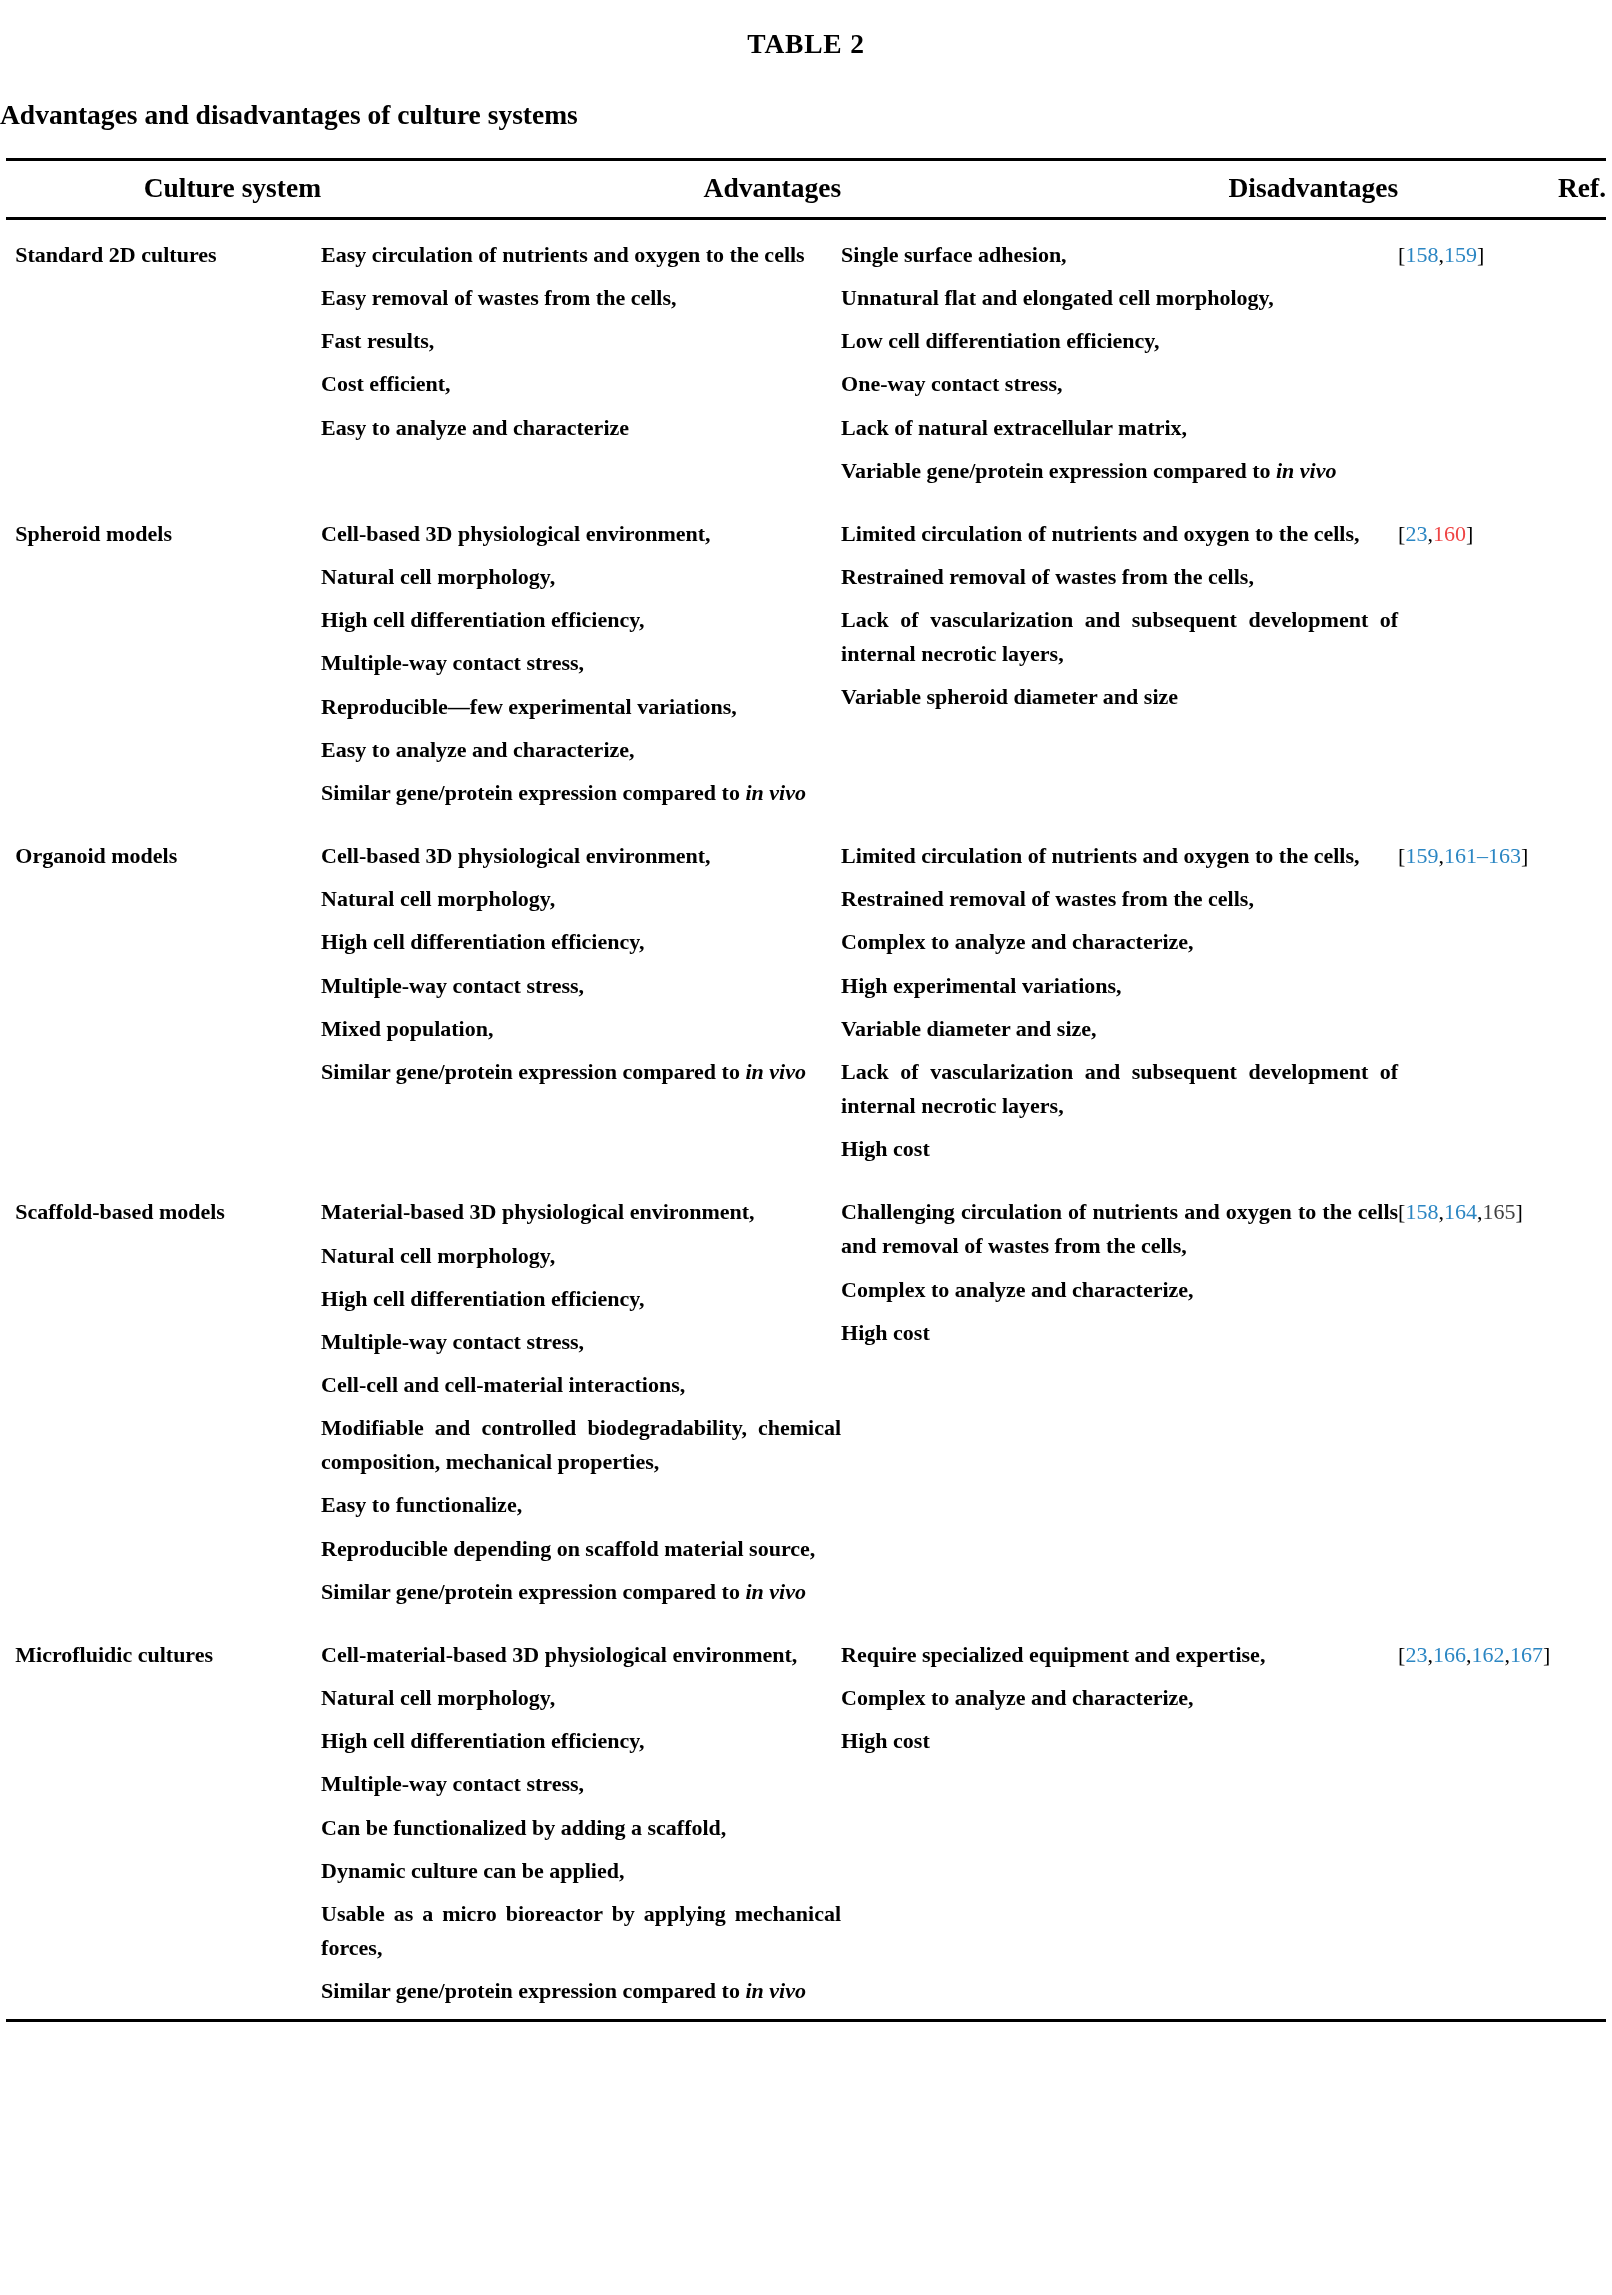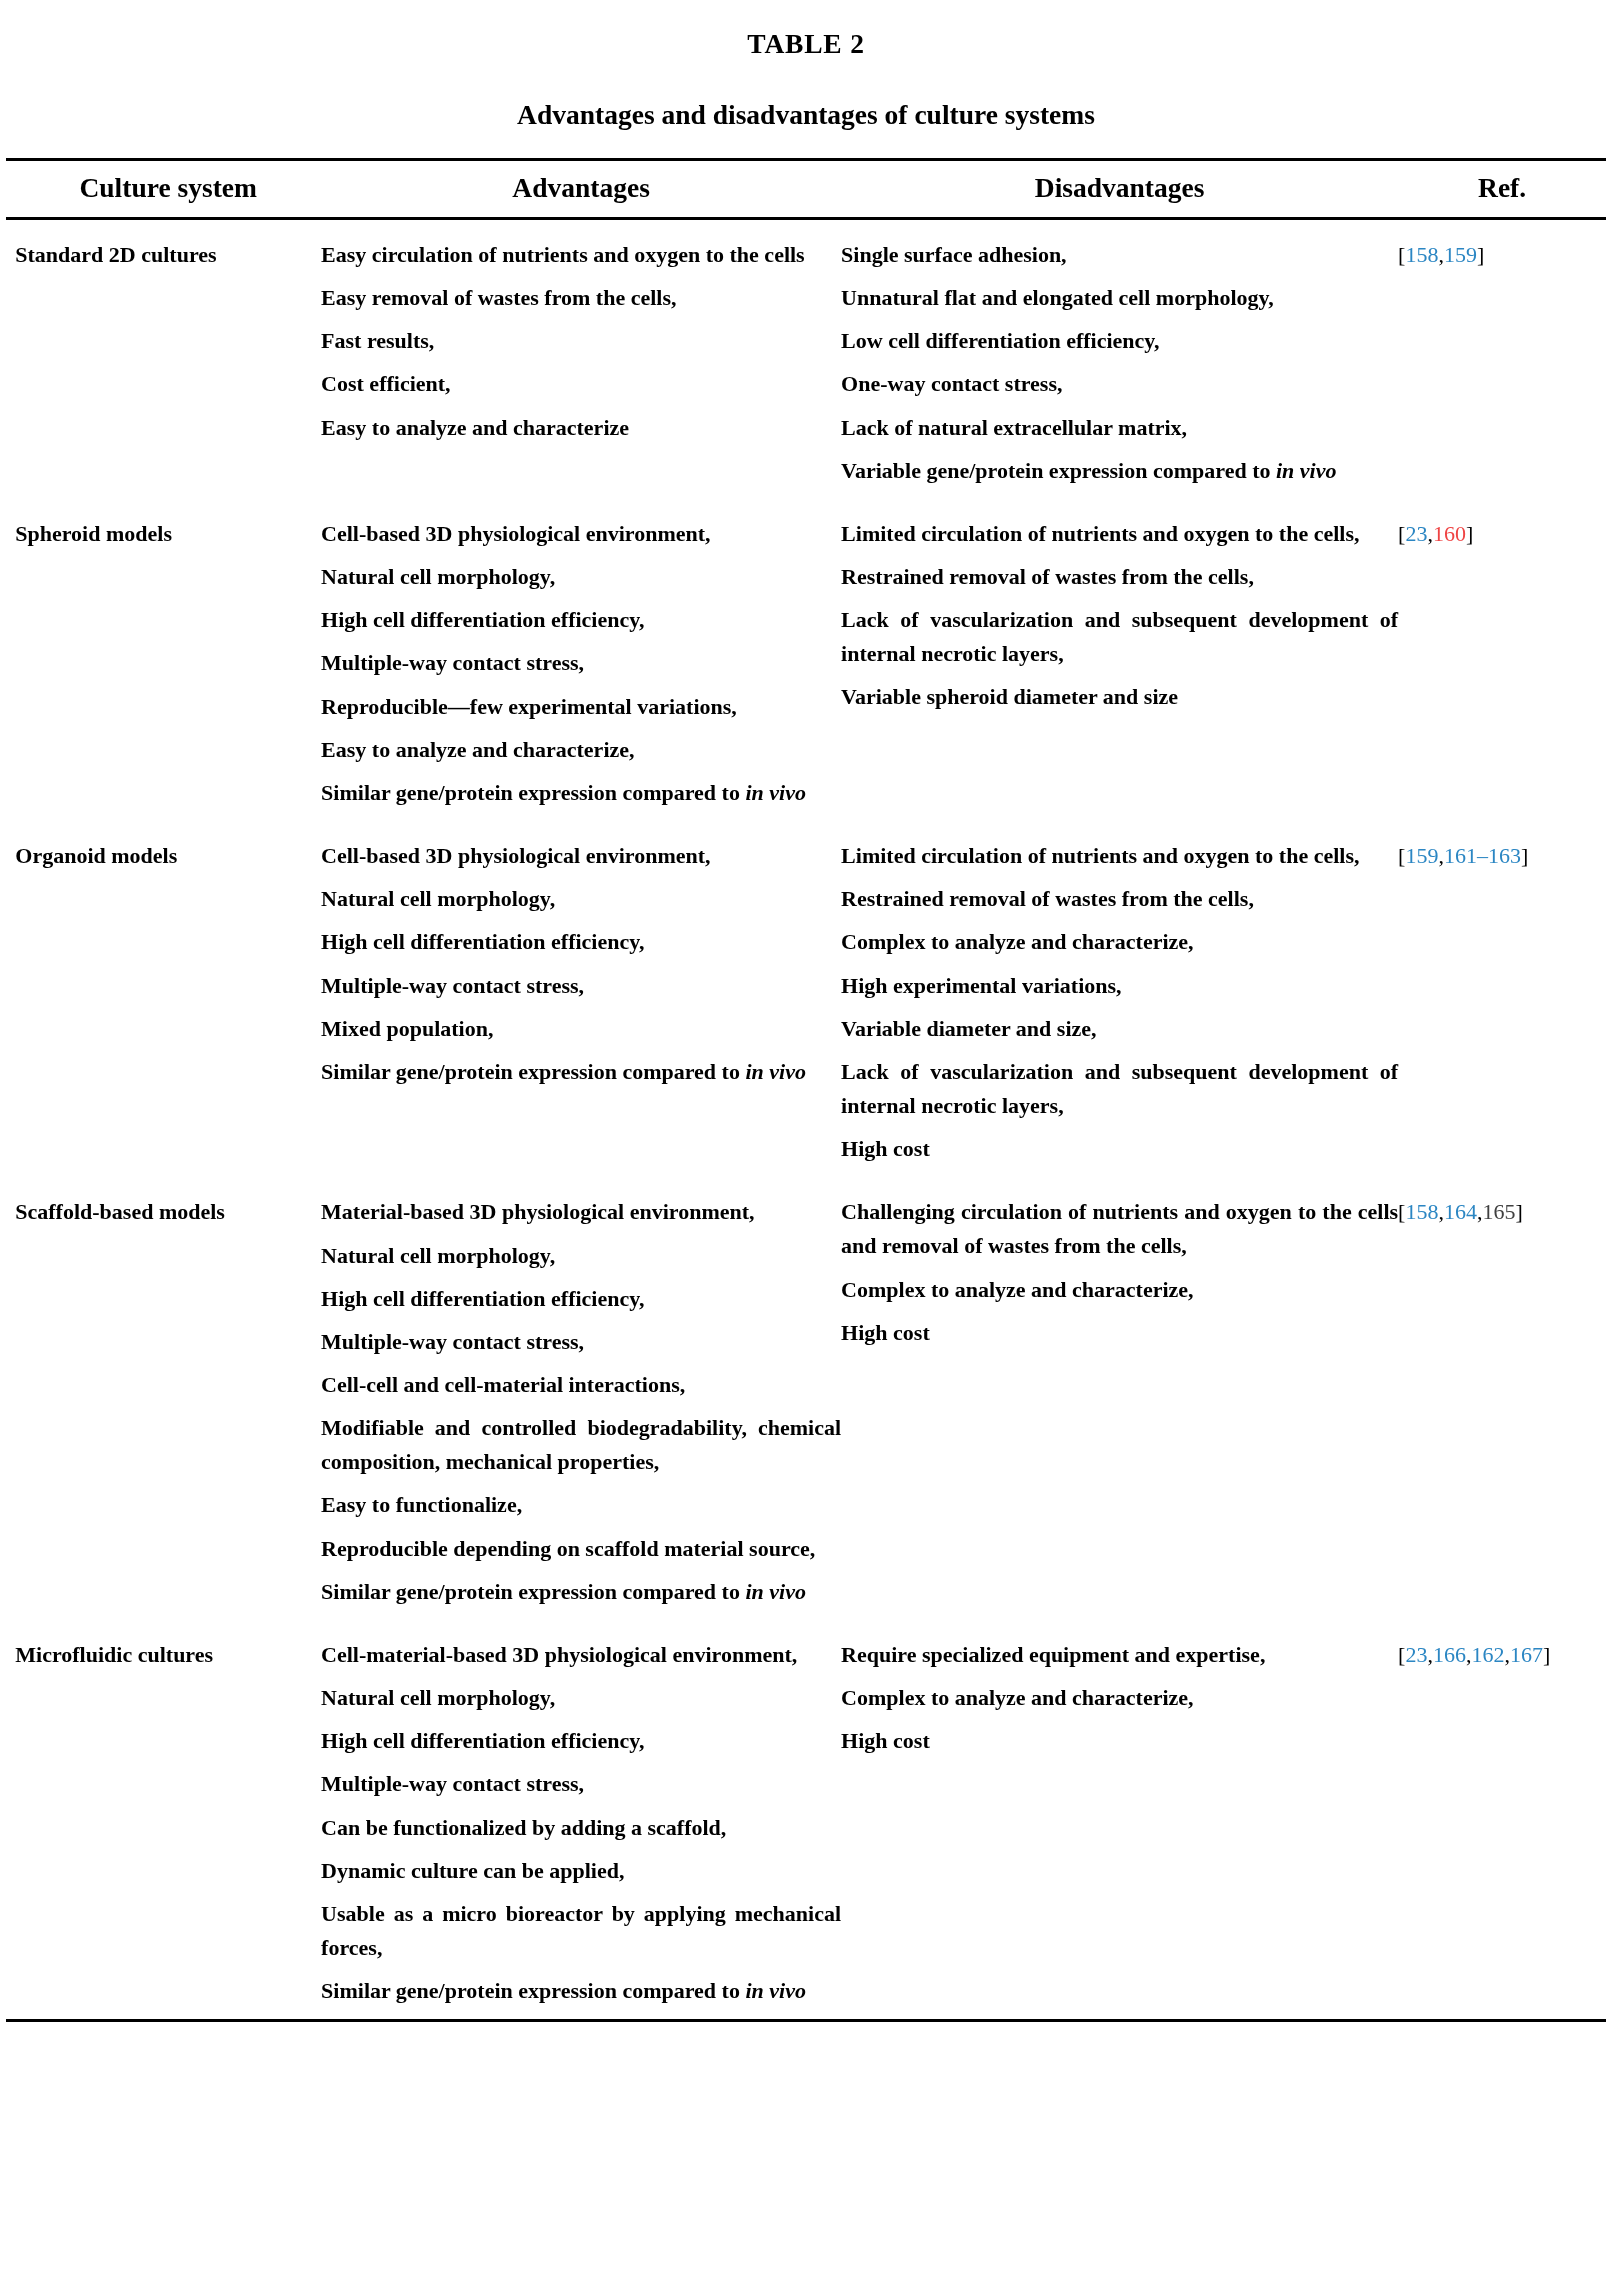--- a/index.html
+++ b/index.html
@@ -10,33 +10,33 @@
     color: #000000;
     overflow: hidden;
   }
   .sheet { padding-top: 27px; }
   .tbl-label {
     text-align: center; font-weight: bold;
     font-size: 27.5px; line-height: 34px;
     letter-spacing: 0.8px;
   }
   .tbl-caption {
-    text-align: center; font-weight: bold;
+    text-align: left; font-weight: bold;
     font-size: 27.5px; line-height: 34px;
     margin-top: 37px;
   }
   table.culture {
     border-collapse: collapse; table-layout: fixed;
     width: 1600px; margin: 26px 0 0 6.1px;
     border-top: 3.1px solid #000;
     border-bottom: 3.8px solid #000;
   }
   table.culture thead tr { border-bottom: 3.8px solid #000; }
   table.culture th {
-    text-align: center; font-weight: bold;
+    text-align: right; font-weight: bold;
     font-size: 27.5px; line-height: 34px;
     padding: 10px 0 11.5px 0;
     vertical-align: top;
   }
   table.culture th:first-child, table.culture td:first-child { padding-left: 9.2px; }
   table.culture td {
     vertical-align: top;
     font-size: 22px; line-height: 34px;
     padding: 18.4px 0 10.7px 0;
   }

